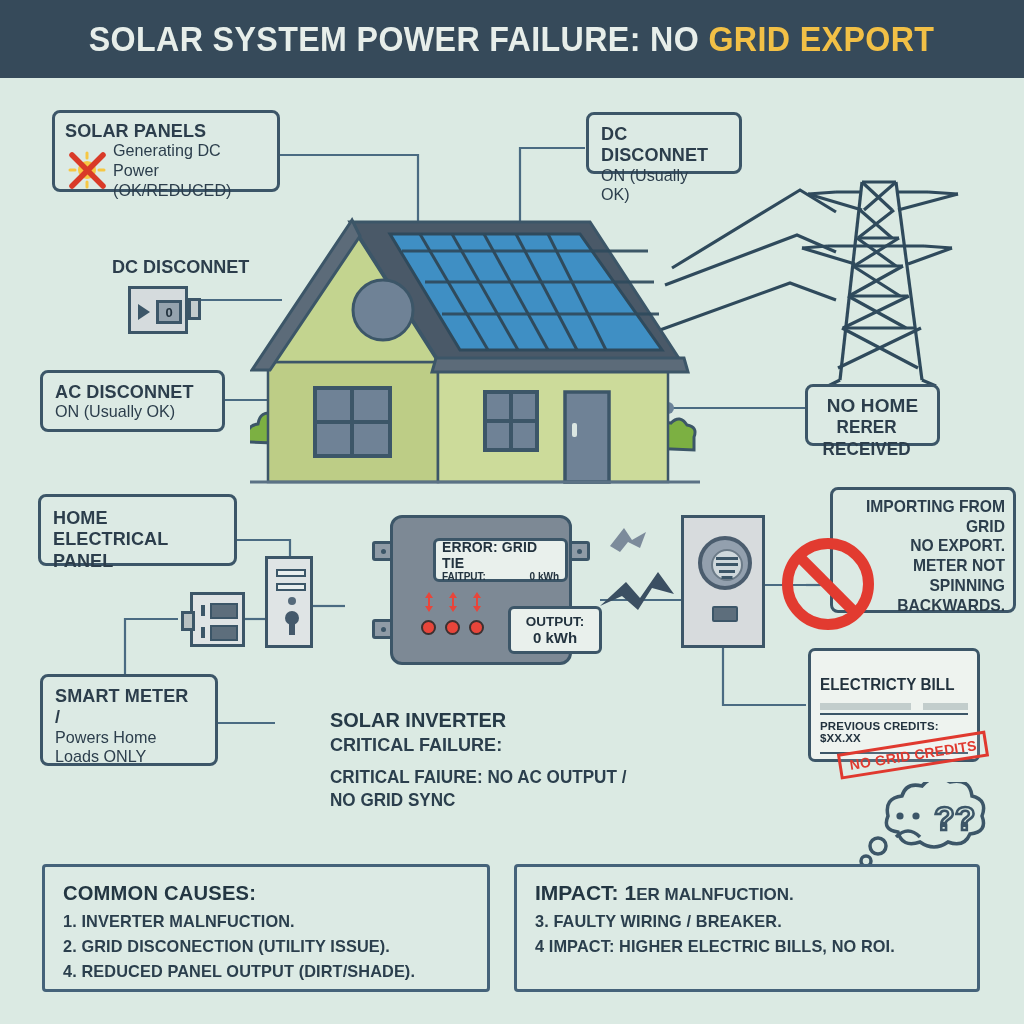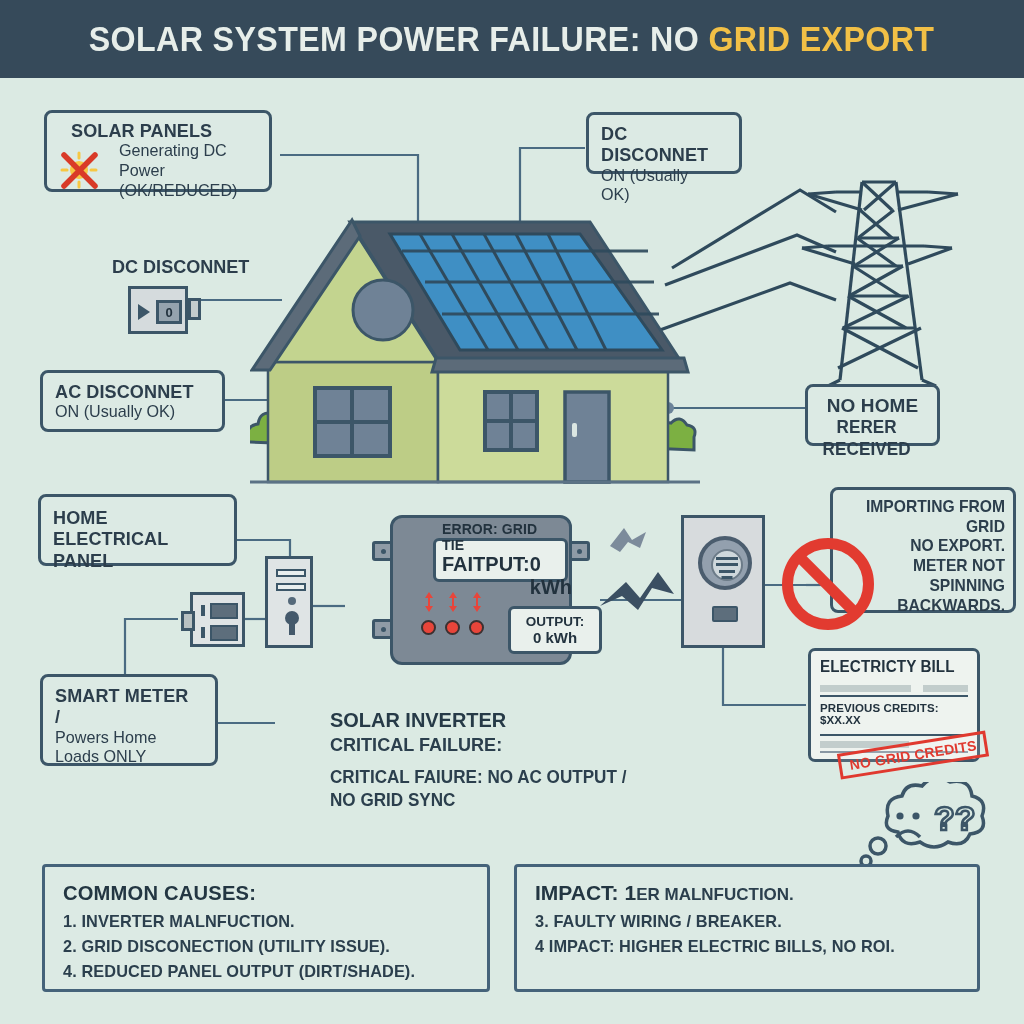--- a/index.html
+++ b/index.html
@@ -57,21 +57,21 @@
     position: absolute;
     font-size: 19px; font-weight: 700; color: #2c3e4c;
     transform: scaleX(0.95); transform-origin: left center;
     white-space: nowrap;
   }
 
   
   .lines { position: absolute; left:0; top:0; width:1024px; height:1024px; pointer-events:none; }
 
   
-  #box-solar-panels { left: 44px; top: 110px; width: 228px; height: 82px; padding: 7px 24px; }
+  #box-solar-panels { left: 52px; top: 110px; width: 228px; height: 82px; padding: 7px 10px; }
   #sun-x-wrap { position:absolute; left: 10px; top: 36px; width: 46px; height: 42px; }
 
   
   .bottombox {
     position: absolute;
     background: #dceae4;
     border: 3px solid #45637a;
     border-radius: 4px;
     padding: 14px 18px;
   }
@@ -91,21 +91,21 @@
   
   #inverter-caption { position: absolute; left: 330px; top: 708px; width: 330px; }
   #inverter-caption .l1 { font-size: 21px; font-weight: 700; color:#263a47; line-height:1.18; transform:scaleX(0.95); transform-origin:left center;}
   #inverter-caption .l2 { font-size: 19px; font-weight: 600; color:#2b3f4d; line-height:1.22; transform:scaleX(0.95); transform-origin:left center;}
   #inverter-caption .l3 { font-size: 18px; font-weight: 600; color:#2b3f4d; line-height:1.3; margin-top:10px; transform:scaleX(0.95); transform-origin:left center;}
 
   
   #bill {
     position:absolute; left:808px; top:648px; width:172px; height:114px;
     background:#eef3ef; border:3px solid #3c5668; border-radius:7px;
-    padding:7px 9px; overflow:hidden;
+    padding:25px 9px; overflow:hidden;
   }
   #bill .bill-title { font-size:16px; font-weight:700; color:#22323e; letter-spacing:.1px; transform:scaleX(0.95); transform-origin:left center;}
   #bill .bar { height:7px; background:#c2cdcc; margin-top:5px; }
   #bill .rule { height:2px; background:#3c5668; margin-top:3px; }
   #bill .credits { font-size:11.5px; font-weight:600; color:#22323e; margin-top:5px; letter-spacing:.1px; }
   #bill-stamp {
     position:absolute; left:838px; top:742px;
     border:3px solid #e0392f; color:#e0392f;
     font-size:14px; font-weight:700; padding:2px 8px;
     transform: rotate(-9deg);
@@ -124,21 +124,21 @@
     position:absolute; width:22px; height:20px;
     background:#8f9ba6; border:3px solid #3c5668; border-radius:3px;
   }
   .inv-bracket i { position:absolute; left:6px; top:5px; width:5px; height:5px; border-radius:50%; background:#3c5668;}
   #inv-screen {
     position:absolute; left:40px; top:20px; width:135px; height:44px;
     background:#e9f0ec; border:3px solid #3c5668; border-radius:6px;
     display:flex; flex-direction:column; justify-content:center; padding:0 6px;
   }
   #inv-screen .r1 { font-size:14px; font-weight:600; color:#22323e; letter-spacing:.1px;}
-  #inv-screen .r2 { font-size:20px; font-weight:600; color:#22323e; display:flex; justify-content:space-between;}
+  #inv-screen .r2 { font-size:10px; font-weight:600; color:#22323e; display:flex; justify-content:space-between;}
   #inv-out {
     position:absolute; left:115px; top:88px; width:94px; height:48px;
     background:#e9f0ec; border:3px solid #3c5668; border-radius:6px;
     display:flex; flex-direction:column; justify-content:center; align-items:center;
   }
   #inv-out .o1 { font-size:13.5px; font-weight:600; color:#22323e; }
   #inv-out .o2 { font-size:15px; font-weight:700; color:#22323e; }
   .led { position:absolute; width:15px; height:15px; border-radius:50%; background:#e8453a; border:2.5px solid #3c3030; }
 
   

